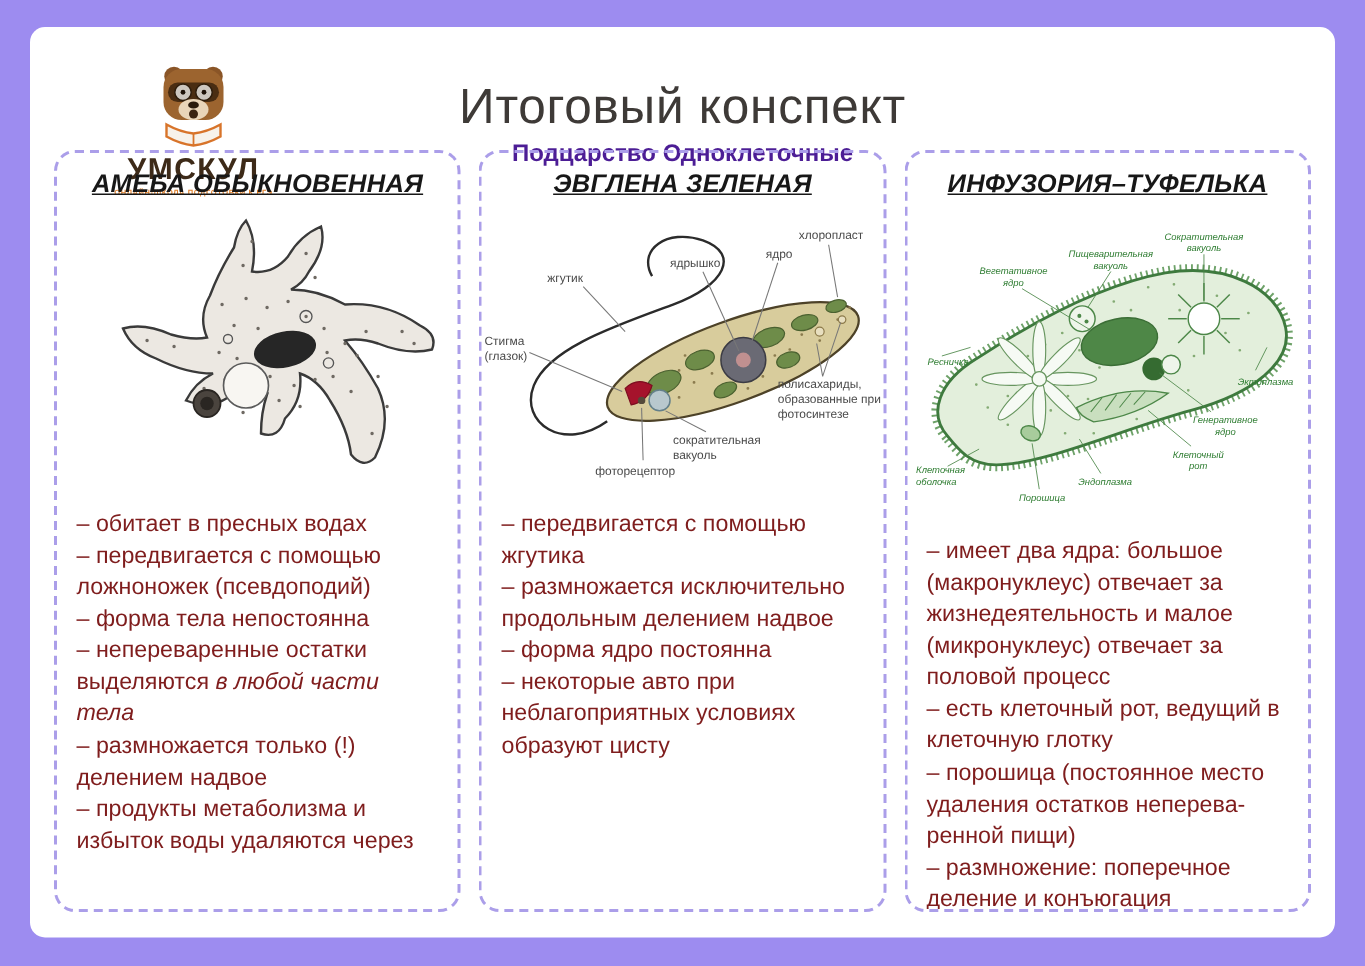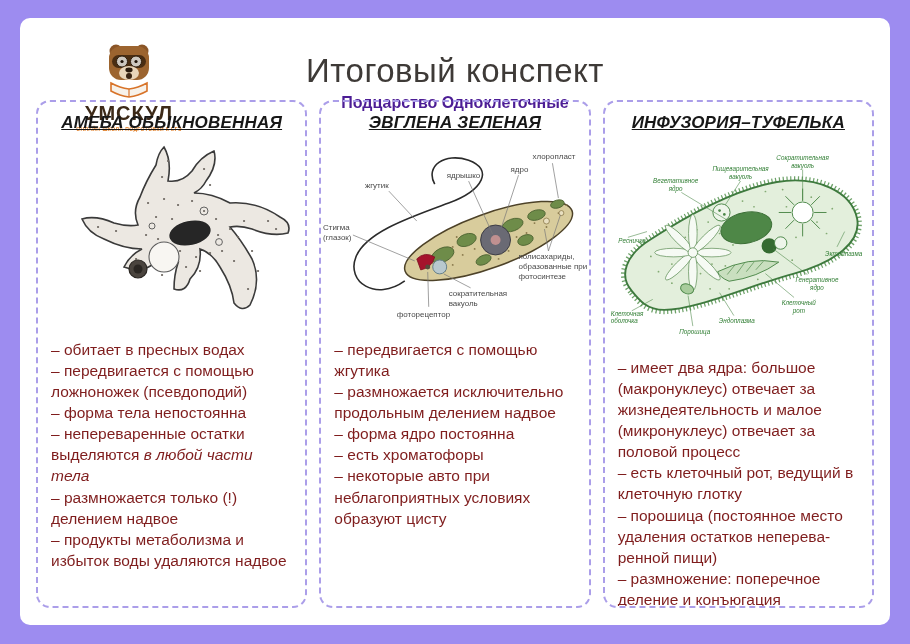--- a/index.html
+++ b/index.html
@@ -105,21 +105,21 @@
             <circle cx="100" cy="85" r="3" fill="none" stroke="#555" stroke-width=".9"></circle>
           </g>
         </svg>
       </div>
       <div class="bullets">
           <p class="bullet"><span>– обитает в пресных водах</span></p>
           <p class="bullet"><span>– передвигается с помощью </span><span class="bold">ложноножек</span><span> (псевдоподий)</span></p>
           <p class="bullet"><span>– форма тела </span><span class="bold">непостоянна</span></p>
           <p class="bullet"><span>– непереваренные остатки выделяются </span><span class="ital">в любой части тела</span></p>
           <p class="bullet"><span>– размножается только (!) делением надвое</span></p>
-          <p class="bullet"><span>– продукты метаболизма и избыток воды удаляются надвое </span></p>
+          <p class="bullet"><span>– продукты метаболизма и избыток воды удаляются через </span></p>
         </div>
     </section>
 
     <section class="colbox">
       <div class="colhead">ЭВГЛЕНА ЗЕЛЕНАЯ</div>
       <div class="diagram d2">
         <svg width="268" height="176" viewBox="0 0 268 176">
           <path d="M84 134 C 55 155 25 135 35 110 C 45 85 90 70 128 56 C 163 43 173 22 148 13 C 124 5 104 19 114 37" fill="none" stroke="#2b2b2b" stroke-width="1.6"></path>
           <g>
             <ellipse cx="168" cy="94" rx="89" ry="27" transform="rotate(-20 168 94)" fill="#d8cc9c" stroke="#4d4228" stroke-width="1.5"></ellipse>
@@ -163,21 +163,20 @@
             <text x="128" y="149">сократительная</text>
             <text x="128" y="159">вакуоль</text>
             <text x="76" y="170">фоторецептор</text>
           </g>
         </svg>
       </div>
       <div class="bullets">
           <p class="bullet"><span>– передвигается с помощью </span><span class="bold">жгутика</span></p>
           <p class="bullet"><span>– размножается исключительно продольным делением надвое</span></p>
           <p class="bullet"><span>– форма ядро постоянна</span></p>
-          <p class="bullet"><span>– есть </span><span class="bold">хроматофоры</span></p>
           <p class="bullet"><span>– некоторые авто при неблагоприятных условиях </span><span class="bold">образуют цисту</span></p>
         </div>
     </section>
 
     <section class="colbox">
       <div class="colhead">ИНФУЗОРИЯ–ТУФЕЛЬКА</div>
       <div class="diagram d3">
         <svg width="272" height="198" viewBox="0 0 280 198">
           <g>
             <path d="M28 148 C 14 132 22 110 48 94 C 85 70 135 42 180 34 C 222 27 258 44 264 72

